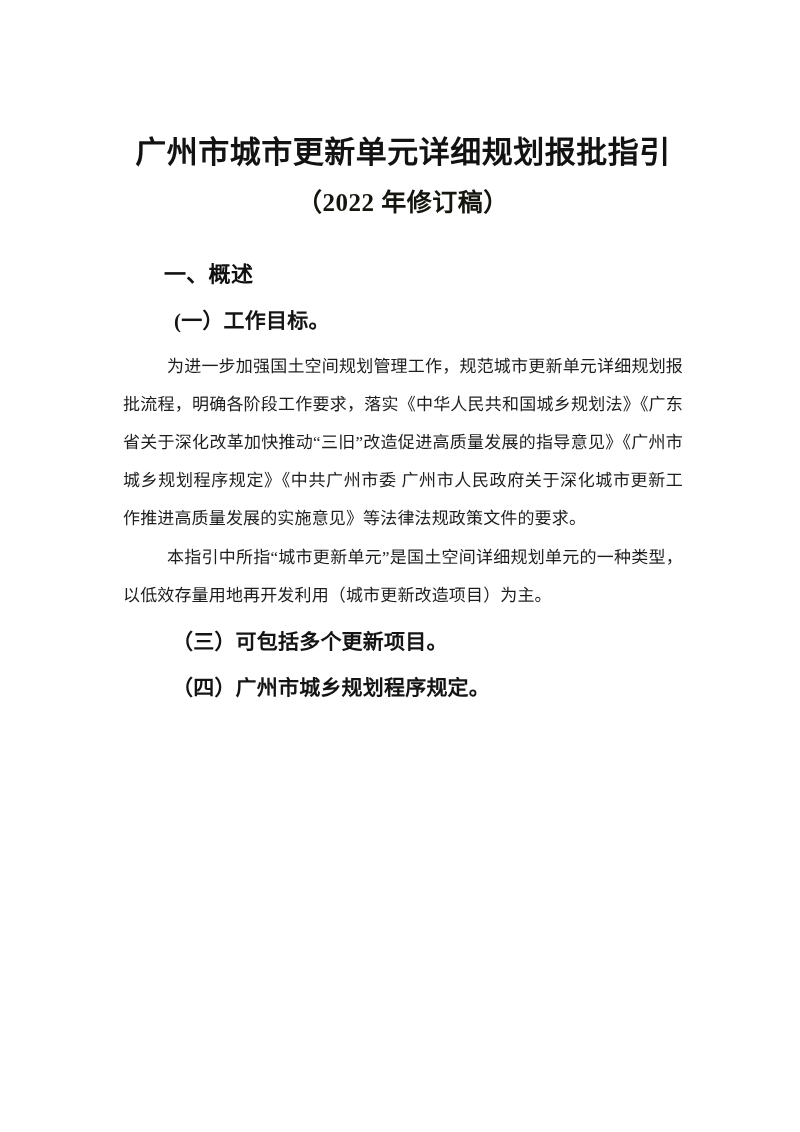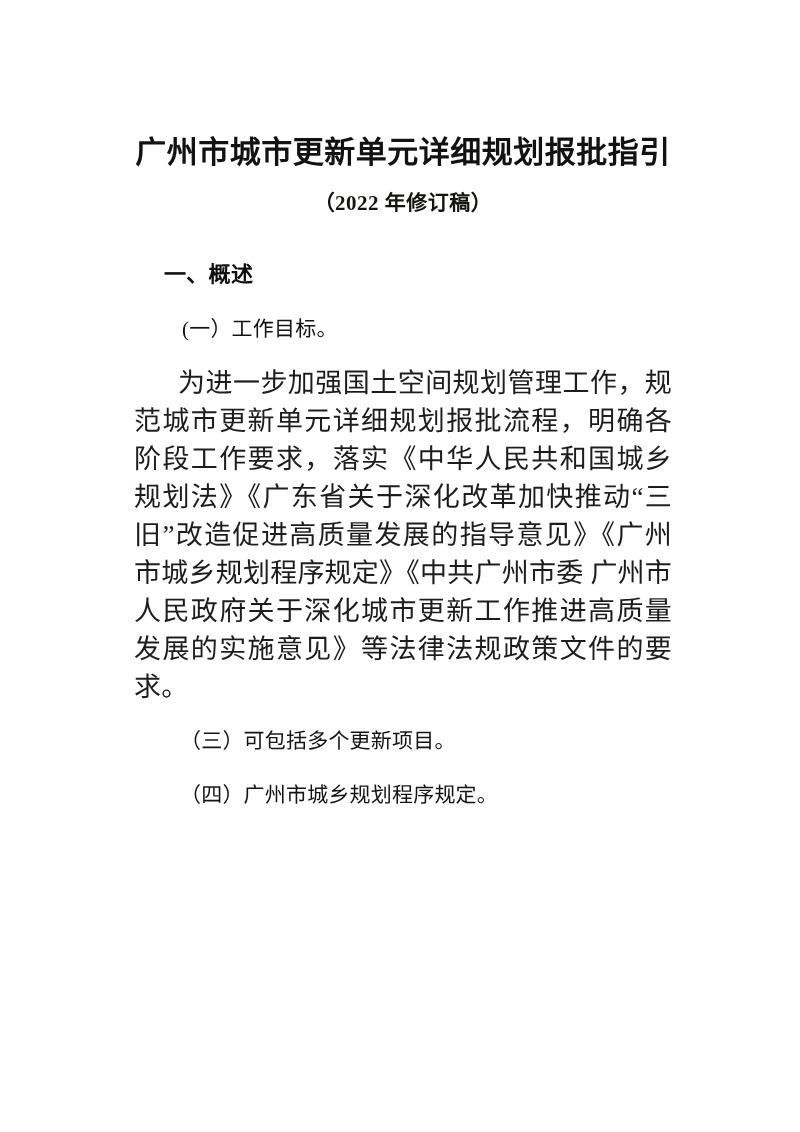--- a/index.html
+++ b/index.html
@@ -36,21 +36,21 @@
     color: #121212;
     text-align: center;
     margin: 0;
     padding-top: 133px;
     white-space: nowrap;
   }
 
   .doc-subtitle {
     font-family: "Liberation Serif", "DejaVu Serif", serif;
     font-weight: 700;
-    font-size: 21px;
+    font-size: 25px;
     line-height: 30px;
     letter-spacing: 0.5px;
     color: #15150f;
     text-align: center;
     margin: 0;
     padding-top: 15px;
   }
 
   
   .section-heading {
@@ -61,41 +61,41 @@
     color: #101010;
     margin: 0;
     padding-top: 38px;
     text-indent: 42px;
     letter-spacing: 0.3px;
   }
 
   
   .subsection-heading {
     font-family: "Liberation Serif", "DejaVu Serif", serif;
-    font-weight: 400;
+    font-weight: 700;
     font-size: 21px;
     line-height: 38px;
     color: #141414;
-    margin: 16px;
+    margin: 8px;
     text-indent: 42px;
     letter-spacing: 0.2px;
   }
 
   .subsection-heading.tight-paren {
     text-indent: 44px;
   }
 
   
   .body-paragraph {
     font-family: "Liberation Serif", "DejaVu Serif", serif;
     font-weight: 400;
-    font-size: 27px;
+    font-size: 17px;
     line-height: 38px;
     color: #1d1d1d;
-    margin: 12px;
+    margin: 1px;
     text-indent: 44px;
     text-align: justify;
     text-justify: inter-character;
     letter-spacing: 0.15px;
     word-break: break-all;
   }
 </style>
 </head>
 <body>
 
@@ -106,20 +106,21 @@
 
     <div class="doc-subtitle">（2022 年修订稿）</div>
 
     <h2 class="section-heading">一、概述</h2>
 
     <h3 class="subsection-heading tight-paren">(一）工作目标。</h3>
 
     <p class="body-paragraph">为进一步加强国土空间规划管理工作，规范城市更新单元详细规划报批流程，明确各阶段工作要求，落实《中华人民共和国城乡规划法》《广东省关于深化改革加快推动“三旧”改造促进高质量发展的指导意见》《广州市城乡规划程序规定》《中共广州市委 广州市人民政府关于深化城市更新工作推进高质量发展的实施意见》等法律法规政策文件的要求。</p>
 
 
+    <p class="body-paragraph">本指引中所指“城市更新单元”是国土空间详细规划单元的一种类型，以低效存量用地再开发利用（城市更新改造项目）为主。</p>
 
     <h3 class="subsection-heading">（三）可包括多个更新项目。</h3>
 
 
     <h3 class="subsection-heading">（四）广州市城乡规划程序规定。</h3>
 
   </div>
 </div>
 
 </body></html>

